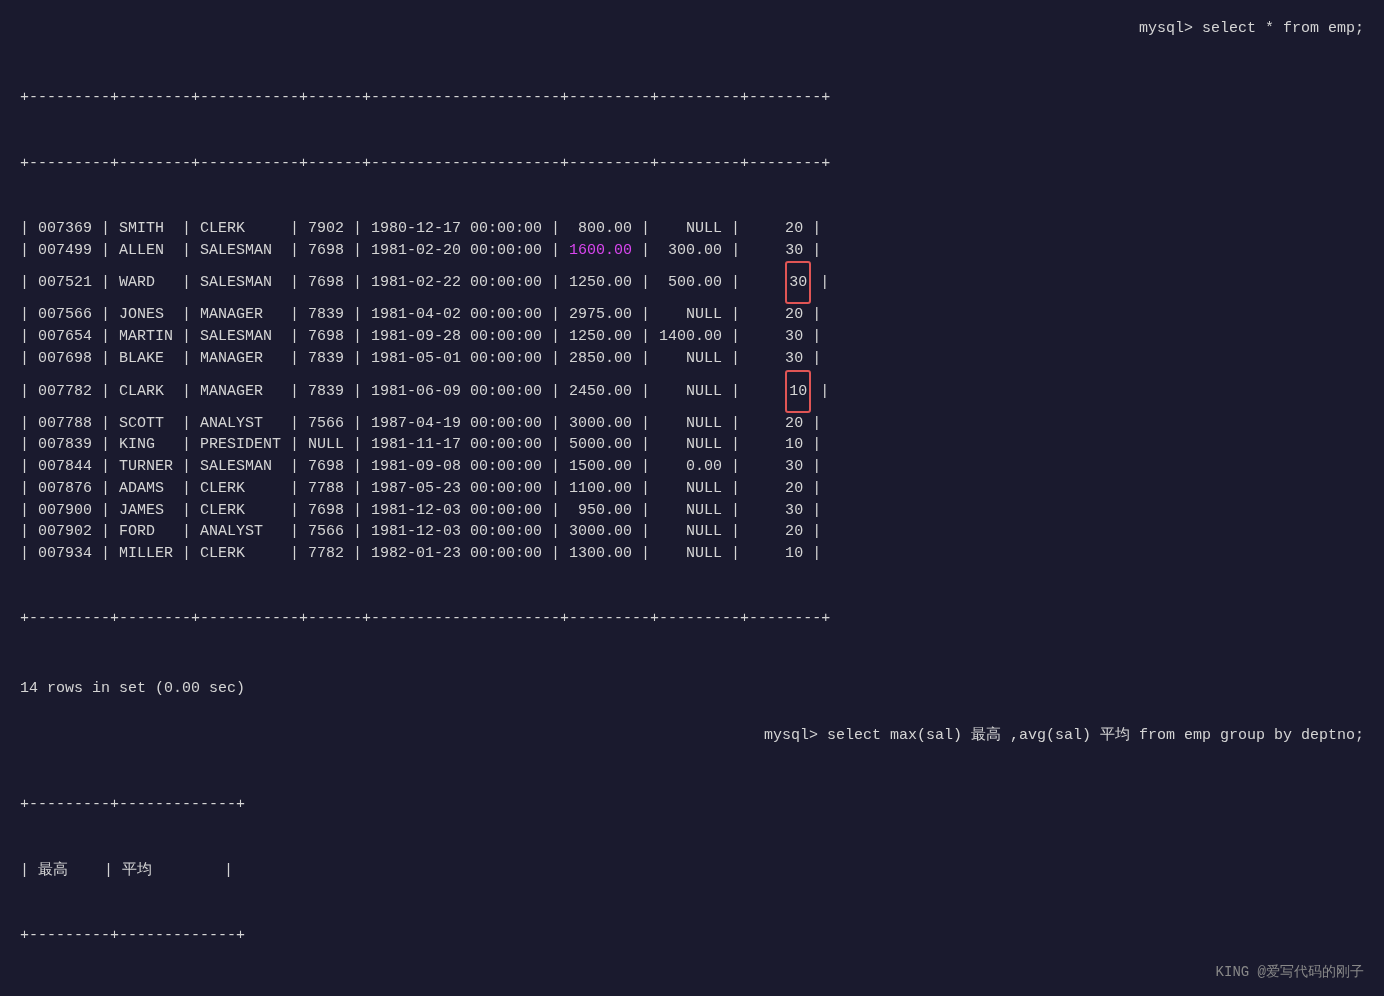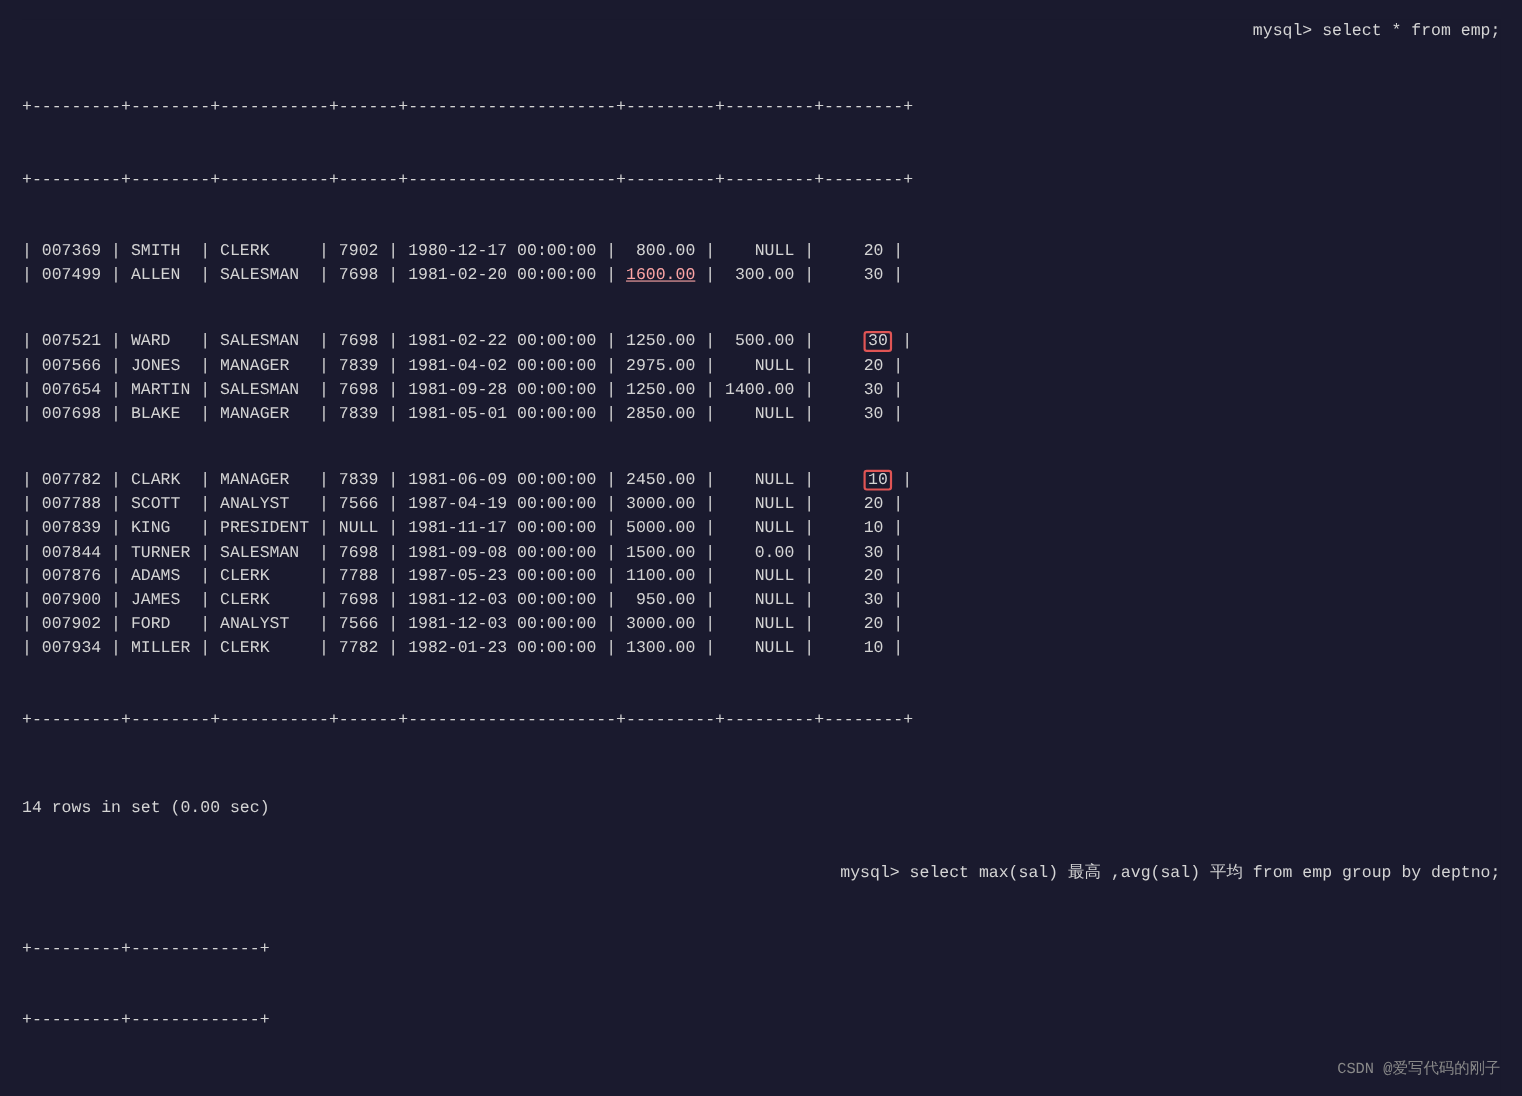--- a/index.html
+++ b/index.html
@@ -22,35 +22,33 @@
       color: #d4d4d4;
       margin-bottom: 4px;
       text-align: right;
     }
     .table-block {
       color: #d4d4d4;
       white-space: pre;
       font-family: 'Courier New', Courier, monospace;
     }
     .highlight-link {
-      color: #fca5a5;
-      text-decoration: underline;
+      color: #d946ef;
     }
     .highlight-box {
       display: inline-block;
       border: 2px solid #e05555;
       border-radius: 3px;
-      padding: 0 2px;
+      padding: 12px 2px;
       line-height: 1;
       color: #d4d4d4;
-      margin-top: 40px;
     }
     .result-line {
       color: #d4d4d4;
-      margin: 15px 0;
+      margin: 4px 0;
     }
     .watermark {
       position: fixed;
       bottom: 14px;
       right: 20px;
       color: #888;
       font-size: 14px;
       font-family: 'Courier New', Courier, monospace;
     }
   </style>
@@ -67,24 +65,25 @@
     <div id="table1-rows"><div style="white-space: pre;">| 007369 | SMITH  | CLERK     | 7902 | 1980-12-17 00:00:00 |  800.00 |    NULL |     20 |</div><div style="white-space: pre;">| 007499 | ALLEN  | SALESMAN  | 7698 | 1981-02-20 00:00:00 | <span class="highlight-link">1600.00</span> |  300.00 |     30 |</div><div style="white-space: pre;">| 007521 | WARD   | SALESMAN  | 7698 | 1981-02-22 00:00:00 | 1250.00 |  500.00 |     <span class="highlight-box">30</span> |</div><div style="white-space: pre;">| 007566 | JONES  | MANAGER   | 7839 | 1981-04-02 00:00:00 | 2975.00 |    NULL |     20 |</div><div style="white-space: pre;">| 007654 | MARTIN | SALESMAN  | 7698 | 1981-09-28 00:00:00 | 1250.00 | 1400.00 |     30 |</div><div style="white-space: pre;">| 007698 | BLAKE  | MANAGER   | 7839 | 1981-05-01 00:00:00 | 2850.00 |    NULL |     30 |</div><div style="white-space: pre;">| 007782 | CLARK  | MANAGER   | 7839 | 1981-06-09 00:00:00 | 2450.00 |    NULL |     <span class="highlight-box">10</span> |</div><div style="white-space: pre;">| 007788 | SCOTT  | ANALYST   | 7566 | 1987-04-19 00:00:00 | 3000.00 |    NULL |     20 |</div><div style="white-space: pre;">| 007839 | KING   | PRESIDENT | NULL | 1981-11-17 00:00:00 | 5000.00 |    NULL |     10 |</div><div style="white-space: pre;">| 007844 | TURNER | SALESMAN  | 7698 | 1981-09-08 00:00:00 | 1500.00 |    0.00 |     30 |</div><div style="white-space: pre;">| 007876 | ADAMS  | CLERK     | 7788 | 1987-05-23 00:00:00 | 1100.00 |    NULL |     20 |</div><div style="white-space: pre;">| 007900 | JAMES  | CLERK     | 7698 | 1981-12-03 00:00:00 |  950.00 |    NULL |     30 |</div><div style="white-space: pre;">| 007902 | FORD   | ANALYST   | 7566 | 1981-12-03 00:00:00 | 3000.00 |    NULL |     20 |</div><div style="white-space: pre;">| 007934 | MILLER | CLERK     | 7782 | 1982-01-23 00:00:00 | 1300.00 |    NULL |     10 |</div></div>
     <div>+---------+--------+-----------+------+---------------------+---------+---------+--------+</div>
   </div>
 
   <div class="result-line">14 rows in set (0.00 sec)</div>
   <br>
   <div class="prompt-line">mysql&gt; select max(sal) 最高 ,avg(sal) 平均  from emp group by deptno;</div>
 
   <div class="table-block">
     <div>+---------+-------------+</div>
+    <div>| 最高    | 平均        |</div>
     <div>+---------+-------------+</div>
     
     
   </div>
 
   
   <br>
   
 
 </div>
 
-<div class="watermark">CSDN @爱写代码的刚子</div>
+<div class="watermark">KING @爱写代码的刚子</div>
 
 </body></html>

